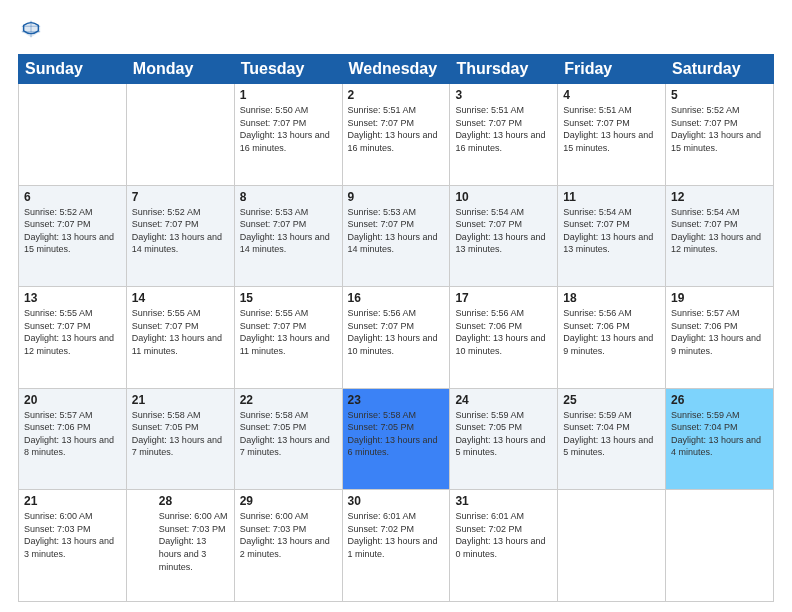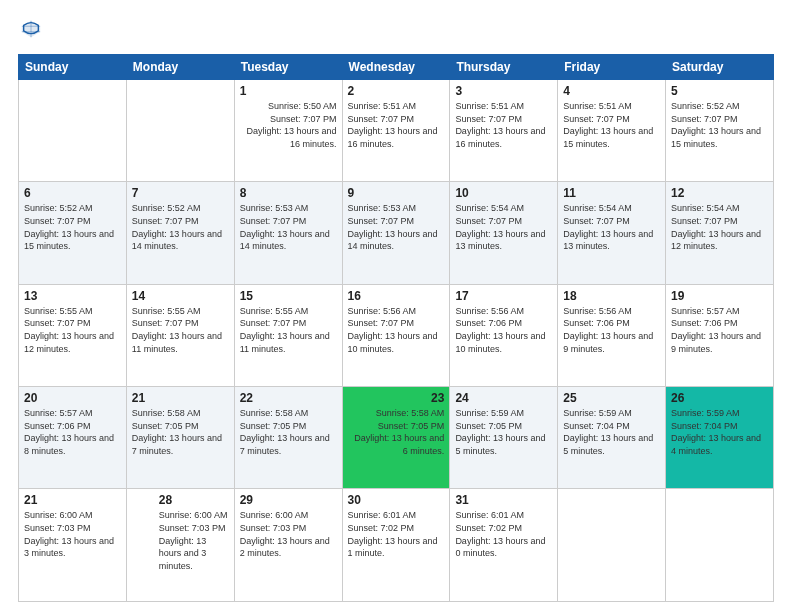--- a/index.html
+++ b/index.html
@@ -58,21 +58,21 @@
       border: 1px solid #ccc;
       border-collapse: collapse;
       width: 100%;
       table-layout: fixed;
     }
     .calendar th {
       background: #1a5fa8;
       color: #fff;
       text-align: left;
       padding: 5px 6px;
-      font-size: 12px;
+      font-size: 16px;
       font-weight: bold;
       border: 1px solid #1a5fa8;
     }
     .calendar td {
       border: 1px solid #ccc;
       vertical-align: top;
       padding: 4px 5px;
       font-size: 9.5px;
       color: #222;
       height: 80px;
@@ -132,21 +132,21 @@
           <th>Friday</th>
           <th>Saturday</th>
         </tr>
     </thead>
     <tbody id="calendar-body">
     <tr>
           <td class="empty"></td>
           <td class="empty"></td>
           <td style="background: rgb(255, 255, 255);">
             <span class="day-num">1</span>
-            <div class="day-info" style="white-space: pre-line; text-align: right;">Sunrise: 5:50 AM
+            <div class="day-info" style="white-space: pre-line;">Sunrise: 5:50 AM
 Sunset: 7:07 PM
 Daylight: 13 hours and 16 minutes.</div>
           </td>
           <td style="background: rgb(255, 255, 255);">
             <span class="day-num">2</span>
             <div class="day-info" style="white-space: pre-line;">Sunrise: 5:51 AM
 Sunset: 7:07 PM
 Daylight: 13 hours and 16 minutes.</div>
           </td>
           <td style="background: rgb(255, 255, 255);">
@@ -268,39 +268,39 @@
             <div class="day-info" style="white-space: pre-line;">Sunrise: 5:58 AM
 Sunset: 7:05 PM
 Daylight: 13 hours and 7 minutes.</div>
           </td>
           <td style="background: rgb(240, 244, 248);">
             <span class="day-num">22</span>
             <div class="day-info" style="white-space: pre-line;">Sunrise: 5:58 AM
 Sunset: 7:05 PM
 Daylight: 13 hours and 7 minutes.</div>
           </td>
-          <td style="background: #22c55e; text-align: right;">
+          <td style="background: #3b82f6;">
             <span class="day-num">23</span>
             <div class="day-info" style="white-space: pre-line;">Sunrise: 5:58 AM
 Sunset: 7:05 PM
 Daylight: 13 hours and 6 minutes.</div>
           </td>
           <td style="background: rgb(240, 244, 248);">
             <span class="day-num">24</span>
             <div class="day-info" style="white-space: pre-line;">Sunrise: 5:59 AM
 Sunset: 7:05 PM
 Daylight: 13 hours and 5 minutes.</div>
           </td>
           <td style="background: rgb(240, 244, 248); margin-left: 34px;">
             <span class="day-num">25</span>
             <div class="day-info" style="white-space: pre-line;">Sunrise: 5:59 AM
 Sunset: 7:04 PM
 Daylight: 13 hours and 5 minutes.</div>
           </td>
-          <td style="background: #14b8a6;">
+          <td style="background: #7dd3fc;">
             <span class="day-num">26</span>
             <div class="day-info" style="white-space: pre-line;">Sunrise: 5:59 AM
 Sunset: 7:04 PM
 Daylight: 13 hours and 4 minutes.</div>
           </td>
         </tr>
         <tr>
           <td style="background: rgb(255, 255, 255);">
             <span class="day-num">21</span>
             <div class="day-info" style="white-space: pre-line;">Sunrise: 6:00 AM

